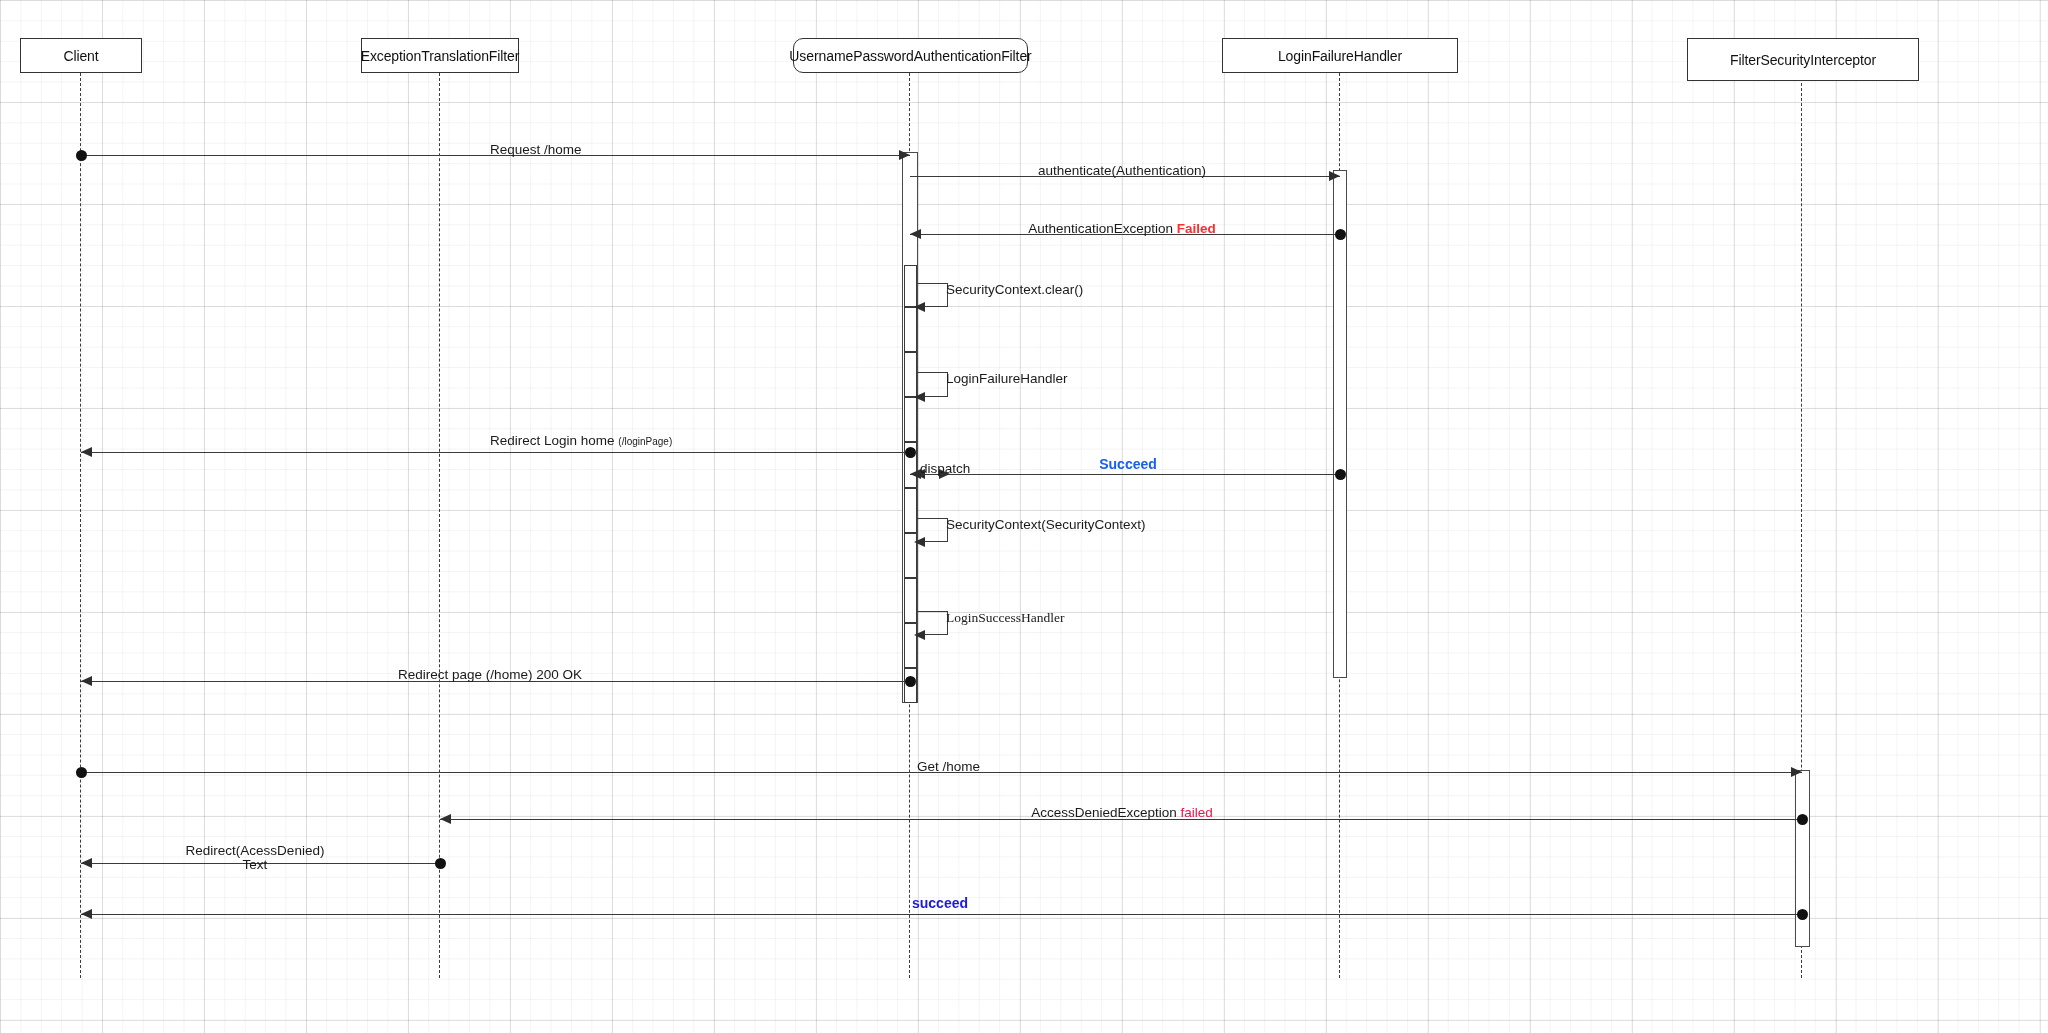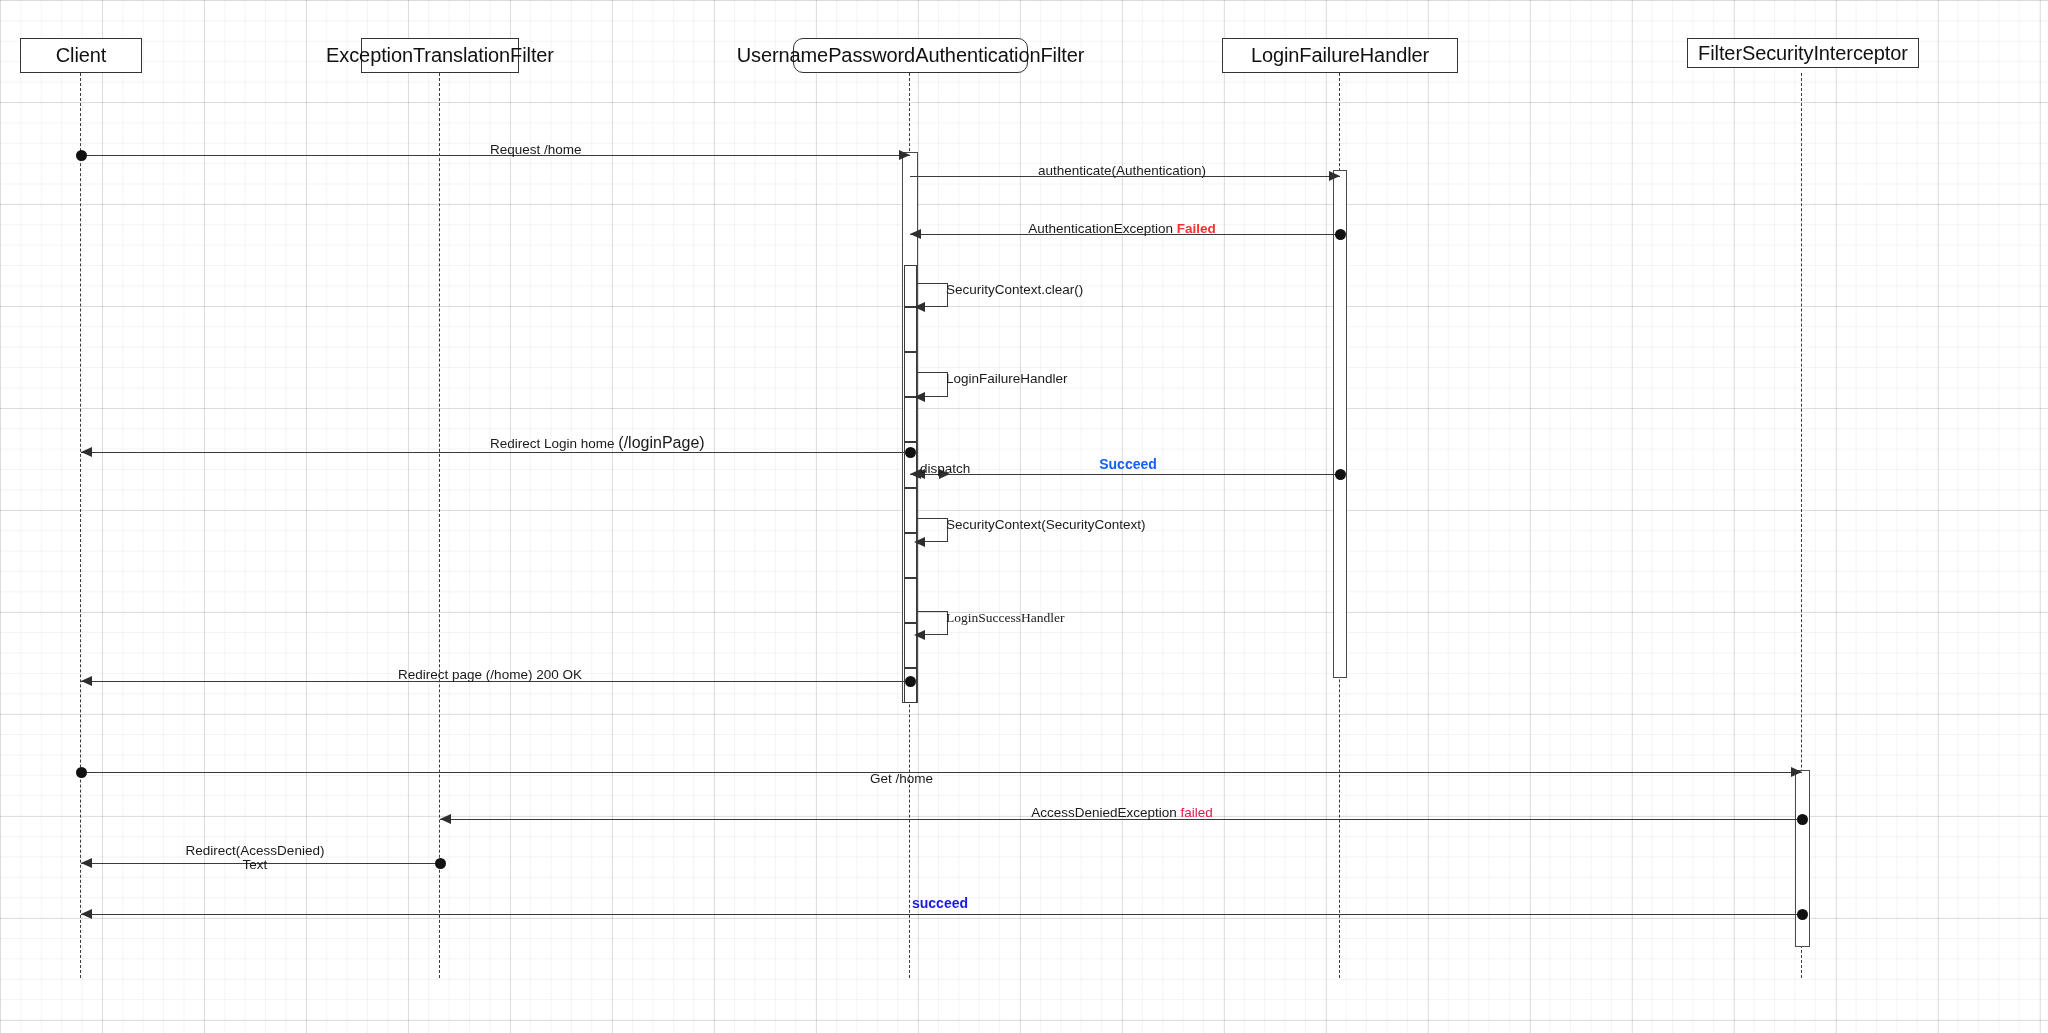--- a/index.html
+++ b/index.html
@@ -32,21 +32,21 @@
 
   
   .lifeline-box {
     position: absolute;
     box-sizing: border-box;
     background: #ffffff;
     border: 1.6px solid #333333;
     display: flex;
     align-items: center;
     justify-content: center;
-    font-size: 20px;
+    font-size: 14px;
     color: #111111;
     white-space: nowrap;
     letter-spacing: -0.1px;
   }
 
   
   .lifeline {
     position: absolute;
     width: 0;
     border-left: 1.8px dashed #3a3a3a;
@@ -93,21 +93,21 @@
   
   .msg-label {
     position: absolute;
     font-size: 13.5px;
     color: #1a1a1a;
     white-space: nowrap;
     line-height: 1.08;
   }
   .msg-label.center { transform: translateX(-50%); }
   .msg-label .small {
-    font-size: 16px;
+    font-size: 10px;
   }
   .msg-label.succeed{ color: #1560f0; font-weight: bold; font-size: 14px; }
   .msg-label.succeed2{ color: #1a1ae0; font-weight: bold; font-size: 14px; }
   .msg-label.two-line {
     text-align: center;
     line-height: 1.05;
   }
 
   
   .selfcall {
@@ -147,21 +147,21 @@
     </div>
     <div class="lifeline-box" style="left: 361px; top: 38px; width: 158px; height: 35px; z-index: 6;">
       <span>ExceptionTranslationFilter</span>
     </div>
     <div class="lifeline-box" style="left: 793px; top: 38px; width: 235px; height: 35px; z-index: 6; border-radius: 10px;">
       <span>UsernamePasswordAuthenticationFilter</span>
     </div>
     <div class="lifeline-box" style="left: 1222px; top: 38px; width: 236px; height: 35px; z-index: 6;">
       <span>LoginFailureHandler</span>
     </div>
-    <div class="lifeline-box" style="left: 1687px; top: 38px; width: 232px; height: 30px; z-index: 6;">
+    <div class="lifeline-box" style="left: 1687px; top: 38px; width: 232px; height: 43px; z-index: 6;">
       <span>FilterSecurityInterceptor</span>
     </div>
     <div class="msg-line" style="left: 81px; top: 155px; width: 829px; z-index: 4;"></div>
     <div class="arrowhead right" style="left: 899px; top: 150px; z-index: 5;"></div>
     <div class="enddot" style="left: 75.5px; top: 150px; z-index: 5;"></div>
     <div class="msg-label " style="left: 490px; top: 143px; z-index: 7;"><span>Request /home</span></div>
     <div class="msg-line" style="left: 910px; top: 176px; width: 430px; z-index: 4;"></div>
     <div class="arrowhead right" style="left: 1329px; top: 171px; z-index: 5;"></div>
     <div class="msg-label  center" style="left: 1122px; top: 164px; z-index: 7;"><span>authenticate(Authentication)</span></div>
     <div class="msg-line" style="left: 910px; top: 234px; width: 430px; z-index: 4;"></div>
@@ -192,21 +192,21 @@
     <div class="selfcall" style="left: 916px; top: 611px; width: 32px; height: 24px; z-index: 4;"></div>
     <div class="arrowhead left" style="left: 914px; top: 629.5px; z-index: 5;"></div>
     <div class="msg-label " style="left: 946px; top: 611px; z-index: 7; font-family: Liberation Serif, serif;"><span>LoginSuccessHandler</span></div>
     <div class="msg-line" style="left: 81px; top: 681px; width: 829px; z-index: 4;"></div>
     <div class="arrowhead left" style="left: 81px; top: 676px; z-index: 5;"></div>
     <div class="enddot" style="left: 904.5px; top: 676px; z-index: 5;"></div>
     <div class="msg-label  center" style="left: 490px; top: 668px; z-index: 7;"><span>Redirect page (/home) 200 OK</span></div>
     <div class="msg-line" style="left: 81px; top: 772px; width: 1721px; z-index: 4;"></div>
     <div class="arrowhead right" style="left: 1791px; top: 767px; z-index: 5;"></div>
     <div class="enddot" style="left: 75.5px; top: 767px; z-index: 5;"></div>
-    <div class="msg-label " style="left: 870px; top: 760px; z-index: 7; margin-top: 12px;"><span>Get /home</span></div>
+    <div class="msg-label " style="left: 917px; top: 760px; z-index: 7;"><span>Get /home</span></div>
     <div class="msg-line" style="left: 440px; top: 819px; width: 1362px; z-index: 4;"></div>
     <div class="arrowhead left" style="left: 440px; top: 814px; z-index: 5;"></div>
     <div class="enddot" style="left: 1796.5px; top: 814px; z-index: 5;"></div>
     <div class="msg-label  center" style="left: 1122px; top: 806px; z-index: 7;"><span>AccessDeniedException </span><span class="" style="color: rgb(232, 23, 74);">failed</span></div>
     <div class="msg-line" style="left: 81px; top: 863px; width: 359px; z-index: 4;"></div>
     <div class="arrowhead left" style="left: 81px; top: 858px; z-index: 5;"></div>
     <div class="enddot" style="left: 434.5px; top: 858px; z-index: 5;"></div>
     <div class="msg-label two-line center" style="left: 255px; top: 844px; z-index: 7;"><span>Redirect(AcessDenied)</span><br><span>Text</span></div>
     <div class="msg-line" style="left: 81px; top: 914px; width: 1721px; z-index: 4;"></div>
     <div class="arrowhead left" style="left: 81px; top: 909px; z-index: 5;"></div>

